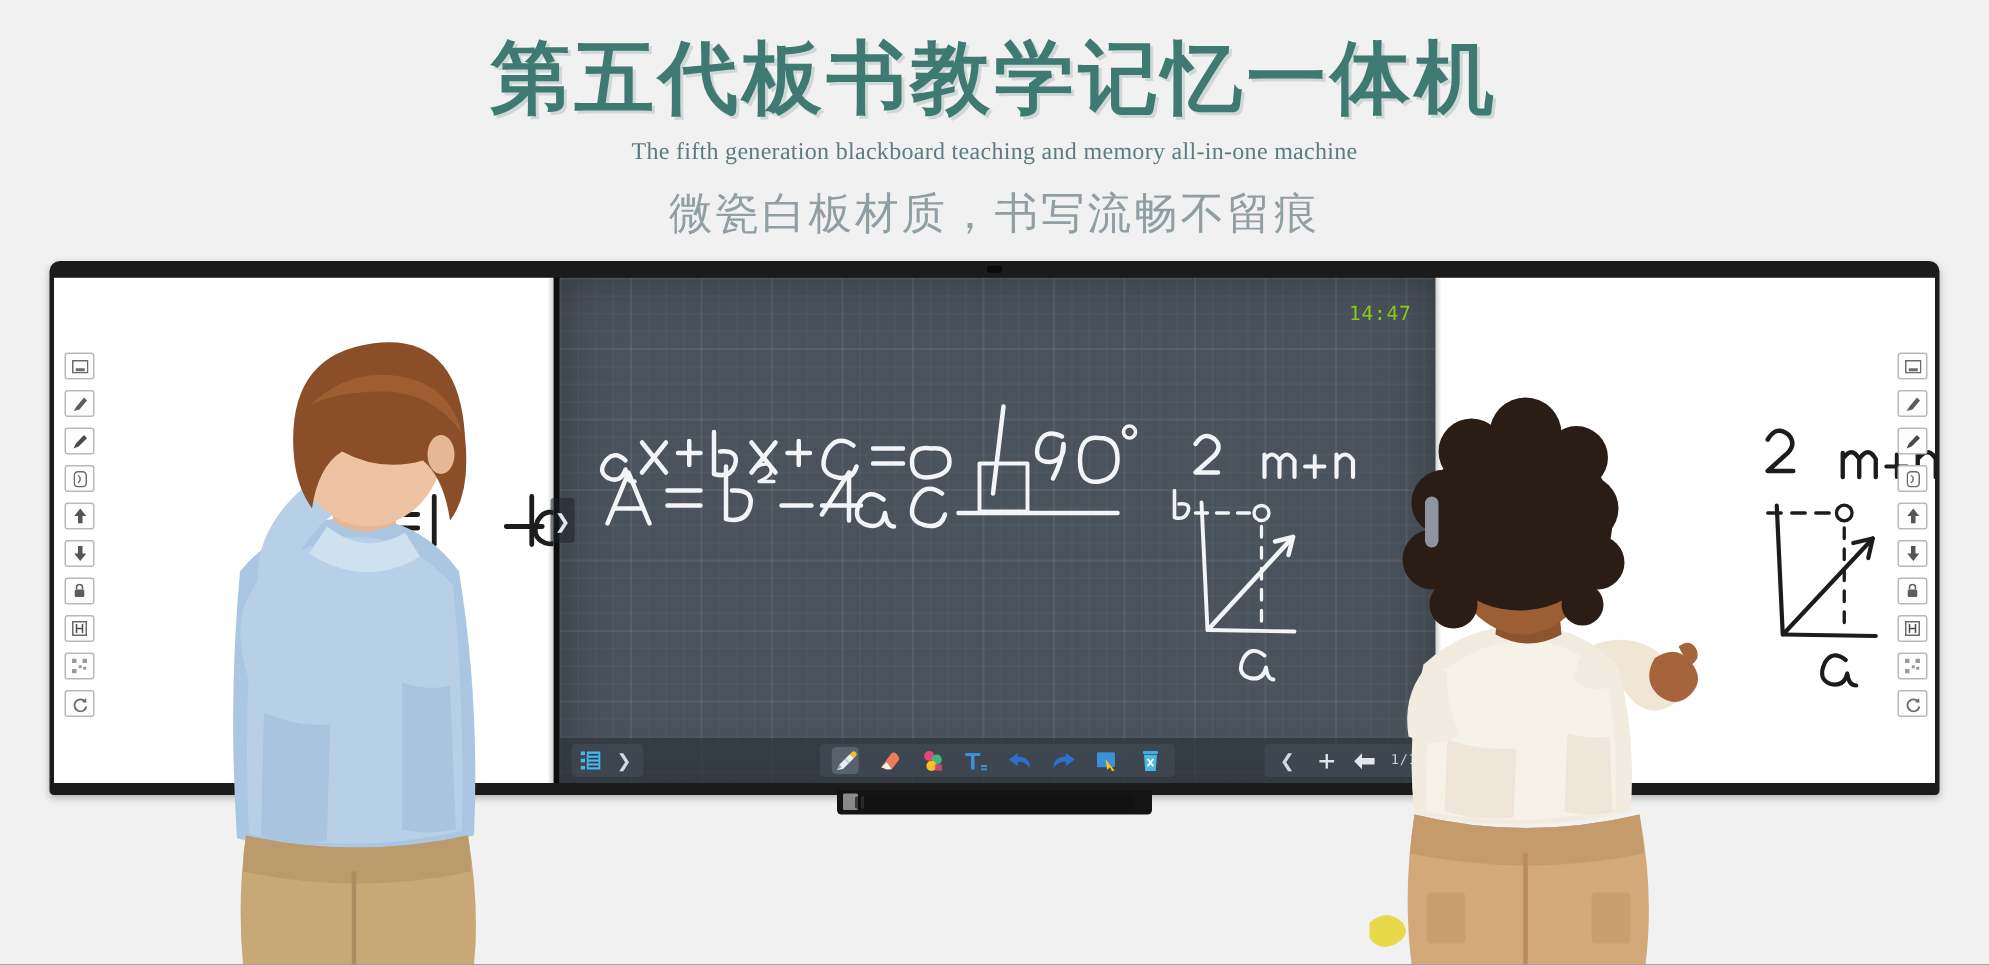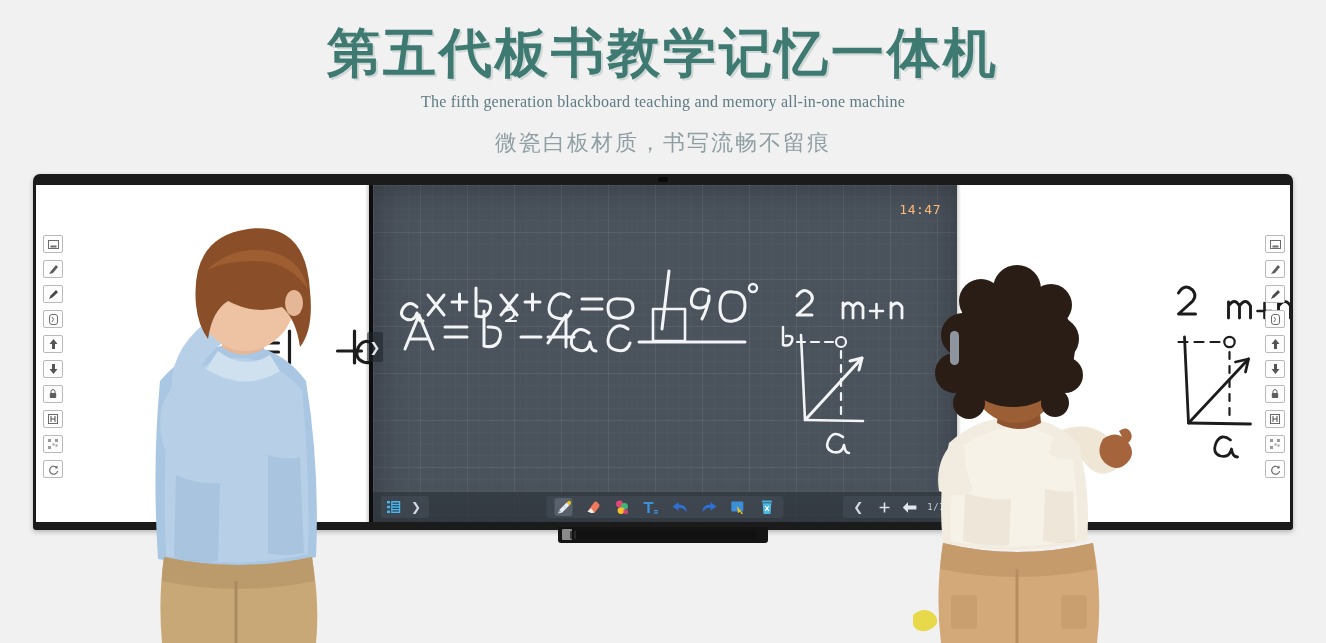--- a/index.html
+++ b/index.html
@@ -21,21 +21,21 @@
     text-shadow:2px 2px 0 #cfd8d6;
   }
   .title-en{
     margin:0;padding-top:8px;
     font-family:"Liberation Serif","DejaVu Serif",serif;
     font-size:16px;line-height:20px;color:#5d7b83;letter-spacing:.2px;
   }
   .title-sub{
     margin:0;padding-top:18px;
     font-family:"Liberation Serif","DejaVu Serif",serif;
-    font-size:22px;line-height:26px;color:#8f9fa3;letter-spacing:2px;
+    font-size:29px;line-height:26px;color:#8f9fa3;letter-spacing:2px;
   }
 
   
   .device{
     position:absolute;left:33px;top:174px;width:1260px;height:356px;
     background:#1b1b1b;
     border-radius:7px 7px 3px 3px;
     box-shadow:0 2px 5px rgba(0,0,0,.25);
   }
   .device-inner{
@@ -95,21 +95,21 @@
       linear-gradient(rgba(255,255,255,.045) 1px,transparent 1px),
       linear-gradient(90deg,rgba(255,255,255,.045) 1px,transparent 1px),
       linear-gradient(rgba(255,255,255,.028) 1px,transparent 1px),
       linear-gradient(90deg,rgba(255,255,255,.028) 1px,transparent 1px);
     background-size:47px 47px,47px 47px,11.75px 11.75px,11.75px 11.75px;
   }
   .screen-vign{position:absolute;inset:0;box-shadow:inset 0 0 36px rgba(0,0,0,.30);}
 
   .clock{
     position:absolute;right:16px;top:17px;
-    color:#fdba74;font-size:13px;letter-spacing:.5px;
+    color:#84cc16;font-size:13px;letter-spacing:.5px;
     font-family:"DejaVu Sans Mono","Liberation Mono",monospace;
   }
 
   
   .ink{position:absolute;left:0;top:0;width:584px;height:337px;}
 
   
   .toolbar{
     position:absolute;left:0;bottom:0;width:584px;height:30px;
     background:rgba(46,52,60,.72);

